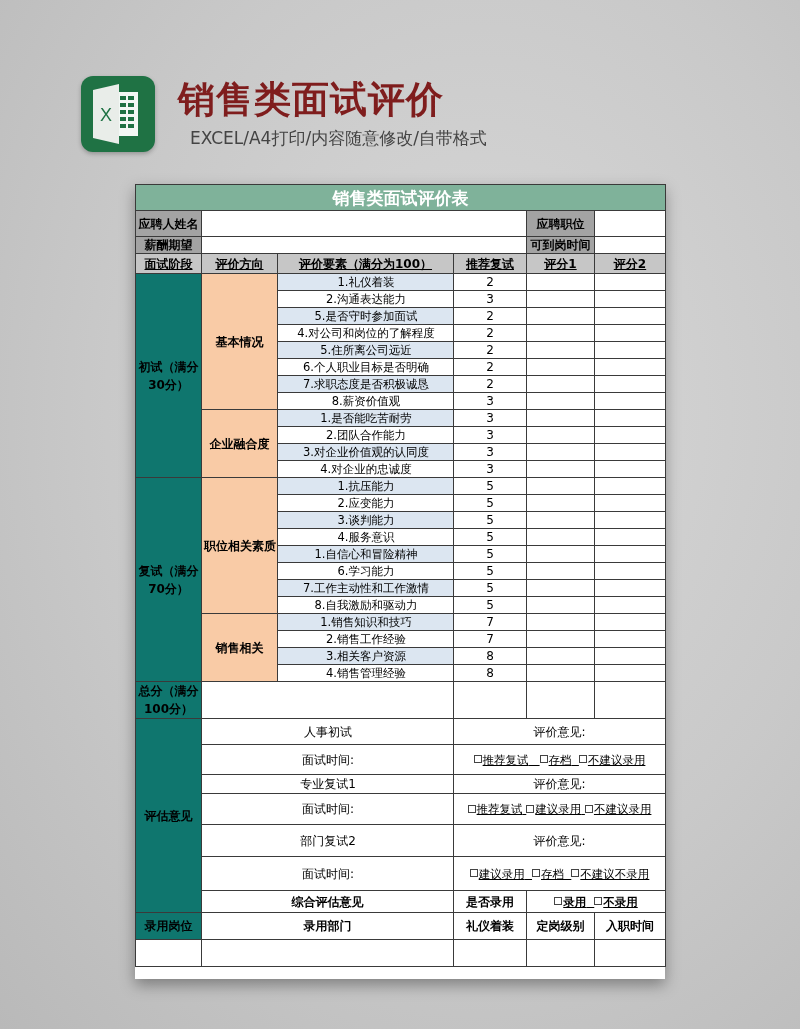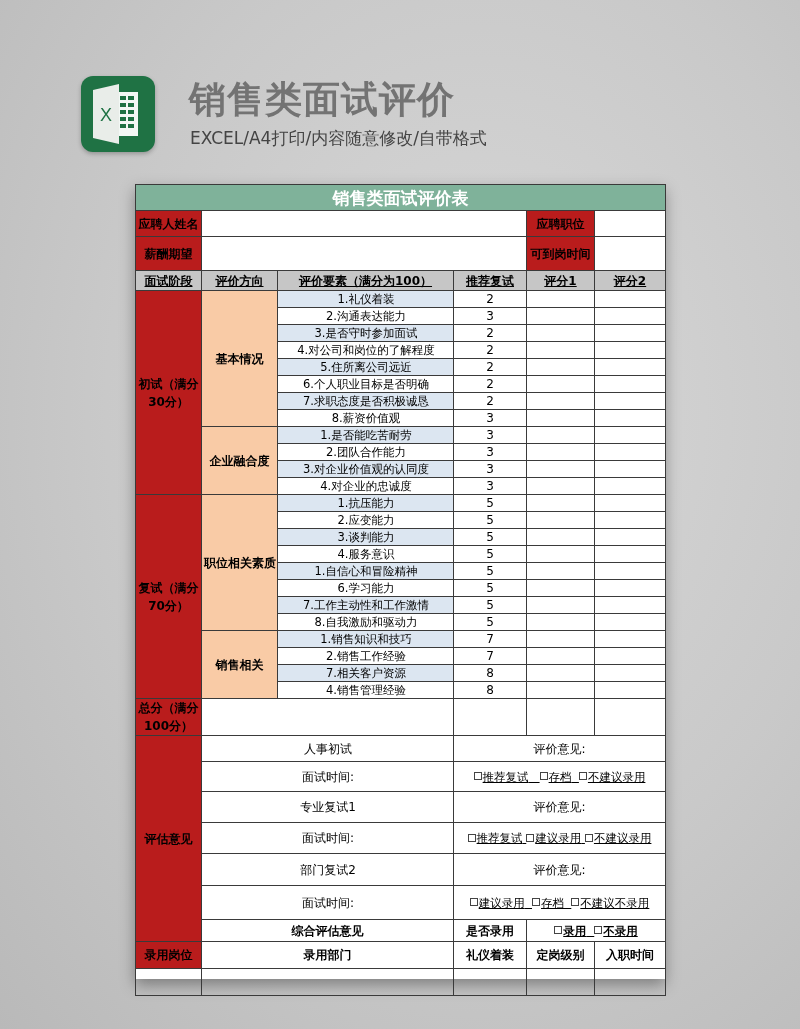--- a/index.html
+++ b/index.html
@@ -8,44 +8,44 @@
     background: radial-gradient(ellipse at 60% 40%, #d8d8d8 0%, #c9c9c9 55%, #b9b9b9 100%);
     font-family: "DejaVu Sans", "Liberation Sans", sans-serif;
   }
   .logo {
     position:absolute; left:81px; top:76px; width:74px; height:76px;
     background:#1f7244; border-radius:12px;
     box-shadow: 0 2px 4px rgba(0,0,0,0.25);
   }
   .logo svg { position:absolute; left:0; top:0; }
   .hero-title {
-    position:absolute; left:189px; top:78px; font-size:37px; font-weight:bold;
-    color:#737373; letter-spacing:1px; line-height:44px;
+    position:absolute; left:178px; top:78px; font-size:37px; font-weight:bold;
+    color:#7f1d1d; letter-spacing:1px; line-height:44px;
   }
   .hero-sub {
     position:absolute; left:190px; top:127px; font-size:17px; color:#444;
     line-height:22px;
   }
   .sheet {
     position:absolute; left:135px; top:184px; width:530px; height:795px;
     background:#fff;
     box-shadow: 0 6px 14px rgba(0,0,0,0.35);
   }
   table.grid {
     border-collapse:collapse; table-layout:fixed; width:530px;
     font-size:12px; color:#000;
   }
   table.grid td {
     border:1px solid #3a3a3a; padding:0 2px; overflow:hidden; white-space:nowrap;
     text-align:center; vertical-align:middle; line-height:14px;
   }
   .t-title td { background:#7fb29a; color:#fff; font-size:17px; font-weight:bold; height:25px; border-color:#7fb29a; }
-  .lbl { background:#b91c1c; font-weight:bold;margin-left:24px; }
+  .lbl { background:#a3a3a3; font-weight:bold;margin-left:24px; }
   .hdr td { background:#c6c6c6; font-weight:bold; height:19px;text-decoration:underline; }
-  .stage { background:#b91c1c; font-weight:bold; white-space:normal !important; line-height:18px !important; }
+  .stage { background:#0f766e; font-weight:bold; white-space:normal !important; line-height:18px !important; }
   .dir { background:#f9cba6; font-weight:bold; }
   .item { text-align:left; padding-left:3px !important; font-size:11.5px; }
   .item.shade { background:#dce6f1; }
   td.val { font-size:12px; }
   .r17 td { height:16px; }
   .bold { font-weight:bold; }
   .left { text-align:right; padding-left:3px !important; }
   .opts { font-size:11.5px;text-decoration:underline; }
   .box { display:inline-block; width:6px; height:6px; border:1px solid #444; margin-right:1px; vertical-align:middle; position:relative; top:-1px; }
 </style>
@@ -87,21 +87,21 @@
   <tbody>
         <tr class="t-title">
     <td colspan="6">销售类面试评价表</td>
   </tr>
   <tr style="height:26px">
     <td class="lbl">应聘人姓名</td>
     <td colspan="3"></td>
     <td class="lbl">应聘职位</td>
     <td></td>
   </tr>
-  <tr style="height:34px">
+  <tr style="height:17px">
     <td class="lbl">薪酬期望</td>
     <td colspan="3"></td>
     <td class="lbl">可到岗时间</td>
     <td></td>
   </tr>
   <tr class="hdr">
     <td>面试阶段</td>
     <td>评价方向</td>
     <td>评价要素（满分为100）</td>
     <td>推荐复试</td>
@@ -117,21 +117,21 @@
     <td></td>
           <td></td>
   </tr>
   <tr class="r17">
     <td class="item">2.沟通表达能力</td>
     <td class="val">3</td>
     <td></td>
           <td></td>
   </tr>
   <tr class="r17">
-    <td class="item shade">3.是否守时参加面试</td>
+    <td class="item shade">5.是否守时参加面试</td>
     <td class="val">2</td>
     <td></td>
           <td></td>
   </tr>
   <tr class="r17">
     <td class="item">4.对公司和岗位的了解程度</td>
     <td class="val">2</td>
     <td></td>
           <td></td>
   </tr>
@@ -244,21 +244,21 @@
     <td></td>
           <td></td>
   </tr>
   <tr class="r17">
     <td class="item">2.销售工作经验</td>
     <td class="val">7</td>
     <td></td>
           <td></td>
   </tr>
   <tr class="r17">
-    <td class="item shade">7.相关客户资源</td>
+    <td class="item shade">3.相关客户资源</td>
     <td class="val">8</td>
     <td></td>
           <td></td>
   </tr>
   <tr class="r17">
     <td class="item">4.销售管理经验</td>
     <td class="val">8</td>
     <td></td>
           <td></td>
   </tr>
@@ -277,21 +277,21 @@
     <td colspan="3">评价意见:</td>
   </tr>
   <tr style="height:30px">
     <td colspan="2" class="left">面试时间:</td>
     <td colspan="3" class="opts">
       <span><span class="box"></span><span>推荐复试</span></span>&nbsp;&nbsp;
       <span><span class="box"></span><span>存档</span></span>&nbsp;
       <span><span class="box"></span><span>不建议录用</span></span>
     </td>
   </tr>
-  <tr style="height:31px">
+  <tr style="height:19px">
     <td colspan="2" class="left">专业复试1</td>
     <td colspan="3">评价意见:</td>
   </tr>
   <tr style="height:31px">
     <td colspan="2" class="left">面试时间:</td>
     <td colspan="3" class="opts">
       <span><span class="box"></span><span>推荐复试</span></span>
       <span><span class="box"></span><span>建议录用</span></span>
       <span><span class="box"></span><span>不建议录用</span></span>
     </td>

